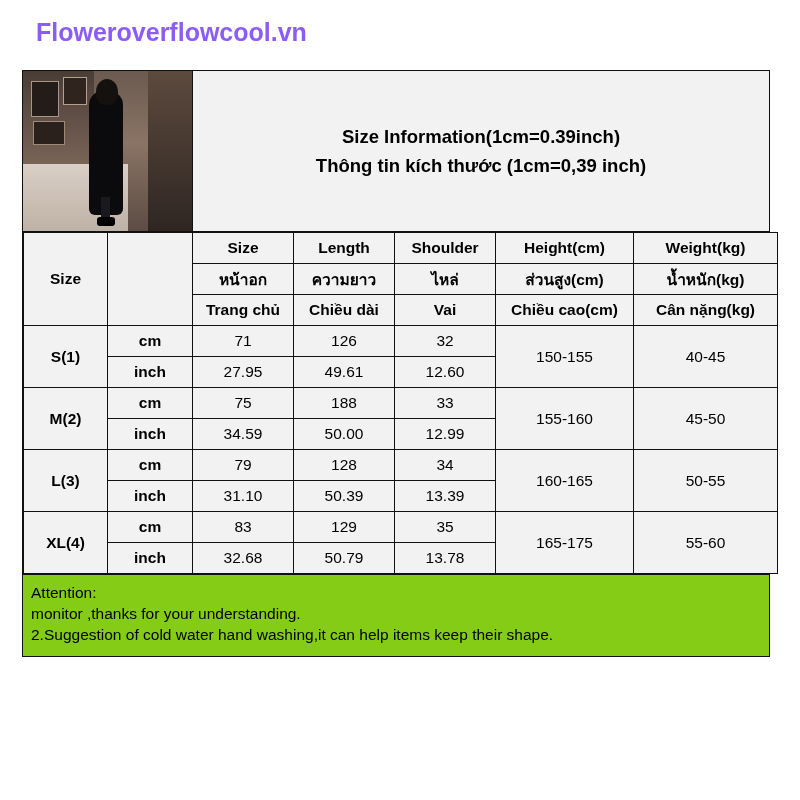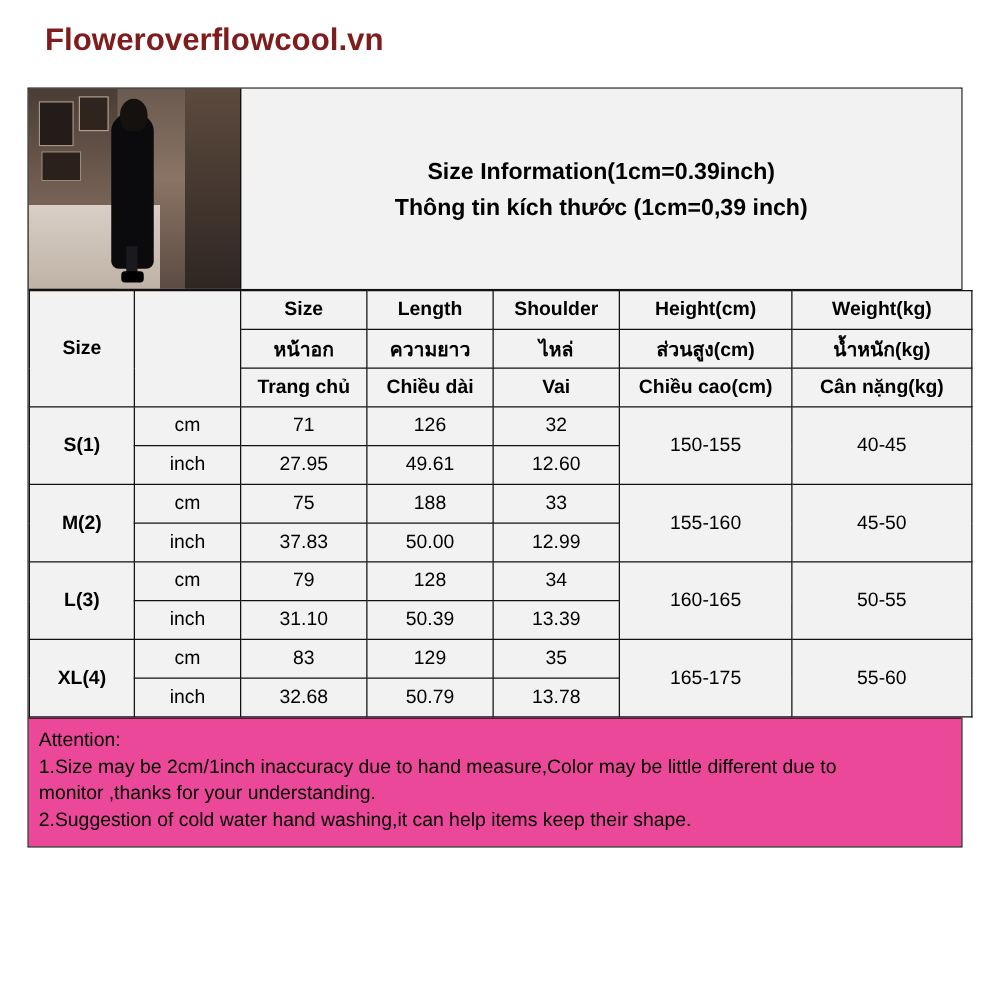--- a/index.html
+++ b/index.html
@@ -12,21 +12,21 @@
     background: #ffffff;
     font-family: "Liberation Sans", sans-serif;
     overflow: hidden;
   }
   .watermark {
     position: absolute;
     left: 36px;
     top: 18px;
     font-size: 25px;
     font-weight: bold;
-    color: #7f1d1d;
+    color: #8b5cf6;
     letter-spacing: 0px;
     font-family: "Liberation Sans", sans-serif;
   }
   .sheet {
     position: absolute;
     left: 22px;
     top: 70px;
     width: 748px;
     border: 1px solid #111111;
     background: #f2f2f2;
@@ -122,21 +122,21 @@
   }
   td.hdr-th {
     font-weight: bold;
     font-size: 15.5px;
   }
   td.row-label {
     font-weight: bold;
     font-size: 16.5px;
   }
   td.unit {
-    font-weight: normal;
+    font-weight: bold;
     font-size: 14.5px;
     margin-top: 40px;
   }
   td.hw {
     font-size: 15.5px;
   }
   
   col.c-size   { width: 84px; }
   col.c-unit   { width: 85px; }
   col.c-bust   { width: 101px; }
@@ -144,21 +144,21 @@
   col.c-shoulder { width: 101px; }
   col.c-height { width: 138px; }
   col.c-weight { width: 144px; }
   
   .attention {
     border-top: 1px solid #111111;
     padding: 7px 8px 10px 8px;
     font-size: 15.5px;
     line-height: 1.37;
     color: #000000;
-    background: #ec4899;
+    background: #84cc16;
   }
   .attention p { margin: 0; }
 </style>
 </head>
 <body>
 
 <div class="watermark">Floweroverflowcool.vn</div>
 
 <div class="sheet">
 
@@ -240,21 +240,21 @@
         <td class="row-label" rowspan="2">M(2)</td>
         <td class="unit">cm</td>
         <td>75</td>
         <td>188</td>
         <td>33</td>
         <td class="hw" rowspan="2">155-160</td>
         <td class="hw" rowspan="2">45-50</td>
       </tr>
       <tr>
         <td class="unit">inch</td>
-        <td>37.83</td>
+        <td>34.59</td>
         <td>50.00</td>
         <td>12.99</td>
       </tr>
 
       <tr>
         <td class="row-label" rowspan="2">L(3)</td>
         <td class="unit">cm</td>
         <td>79</td>
         <td>128</td>
         <td>34</td>
@@ -281,18 +281,17 @@
         <td class="unit">inch</td>
         <td>32.68</td>
         <td>50.79</td>
         <td>13.78</td>
       </tr>
     </tbody>
   </table>
 
   <div class="attention">
     <p>Attention:</p>
-    <p>1.Size may be 2cm/1inch inaccuracy due to hand measure,Color may be little different due to</p>
     <p>monitor ,thanks for your understanding.</p>
     <p>2.Suggestion of cold water hand washing,it can help items keep their shape.</p>
   </div>
 
 </div>
 
 </body></html>

